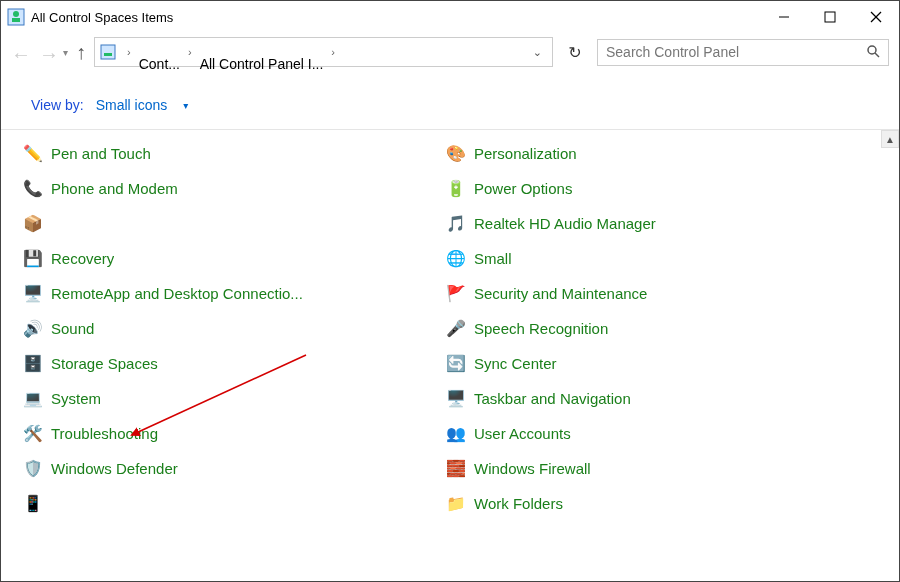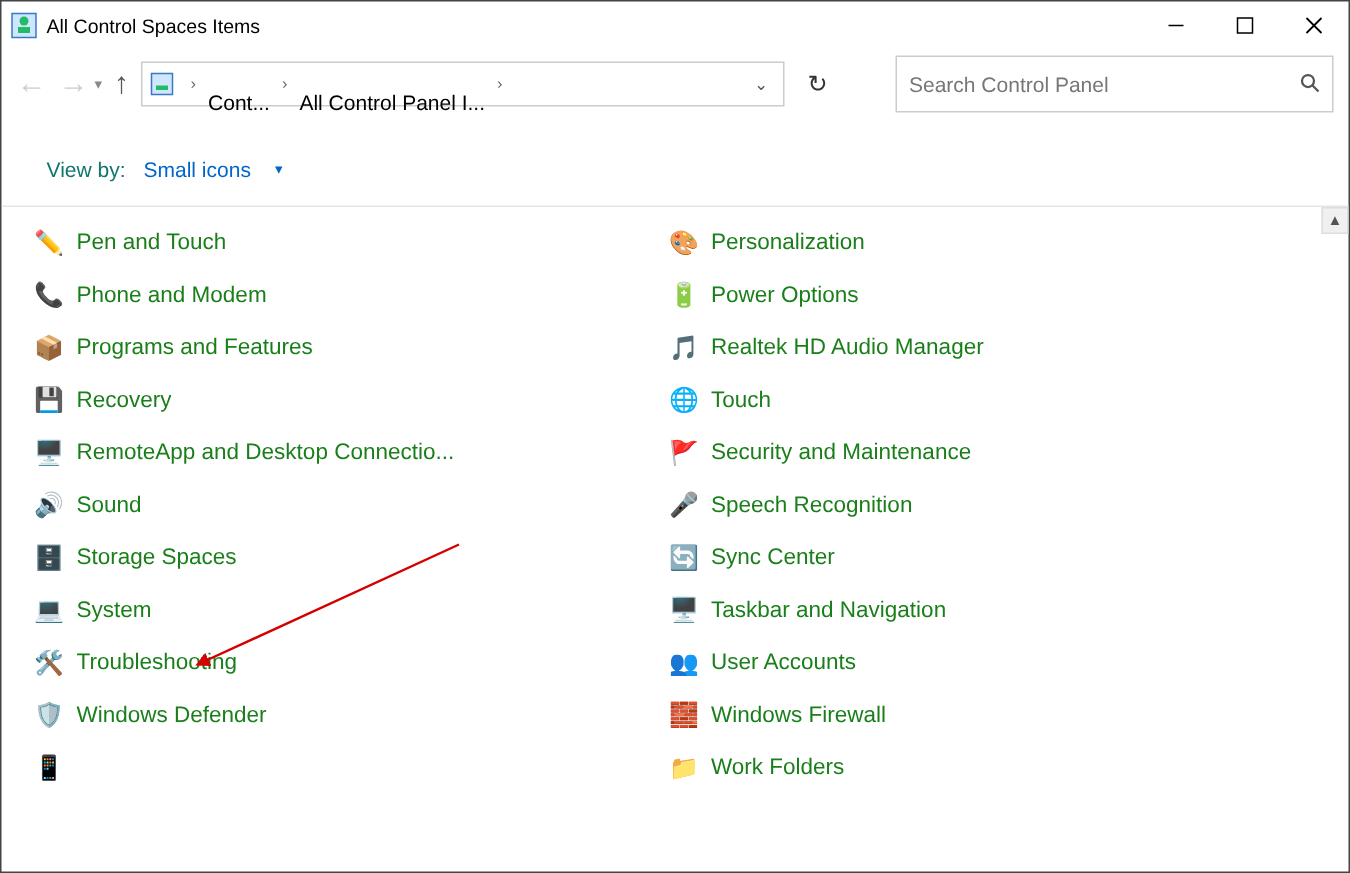--- a/index.html
+++ b/index.html
@@ -49,39 +49,38 @@
     padding:0 4px;
     gap:4px;
   }
   .breadcrumb .sep { font-size:11px; color:#666; padding:0 4px; }
   .breadcrumb .crumb { font-size:14px;margin-top:24px; }
   .breadcrumb .cp-icon { width:18px; height:18px; display:inline-flex; align-items:center; justify-content:center; margin-right:2px;}
   .bc-drop { margin-left:auto; font-size:11px; color:#555; padding-right:6px;}
   .refresh-btn { width:28px; height:28px; display:flex; align-items:center; justify-content:center; color:#333; font-size:16px;}
   .searchbox {
     width:292px;
-    height:38px;
+    height:27px;
     border:1px solid #ccc;
     display:flex;
     align-items:center;
     padding:0 8px;
     color:#777;
     justify-content:space-between;
-    margin-left:30px;
   }
   .searchbox .mag { color:#555; }
   .header-row {
     display:flex;
     align-items:center;
     justify-content:space-between;
     padding:22px 30px 16px 30px;
   }
   .heading { color:#003399; font-size:21px; }
   .viewby { display:flex; align-items:center; gap:12px; font-size:14px; }
-  .viewby .lbl { color:#0f766e; }
+  .viewby .lbl { color:#1d4ed8; }
   .viewby .val { color:#0066cc; display:flex; align-items:center; gap:16px;}
   .separator { height:1px; background:#e5e5e5; margin:0 0 0 0; }
   .content-wrap { position:relative; }
   .content {
     display:grid;
     grid-template-columns: 1fr 1fr;
     column-gap:10px;
     row-gap:0;
     padding:6px 40px 0 22px;
   }
@@ -217,33 +216,32 @@
       <div class="cp-item">
         <span class="ico">📞</span>
         <span class="lbl">Phone and Modem</span>
       </div>
       <div class="cp-item">
         <span class="ico">🔋</span>
         <span class="lbl">Power Options</span>
       </div>
       <div class="cp-item">
         <span class="ico">📦</span>
-        <span class="lbl">Programs and Features</span>
       </div>
       <div class="cp-item">
         <span class="ico">🎵</span>
         <span class="lbl">Realtek HD Audio Manager</span>
       </div>
       <div class="cp-item">
         <span class="ico">💾</span>
         <span class="lbl">Recovery</span>
       </div>
       <div class="cp-item">
         <span class="ico">🌐</span>
-        <span class="lbl">Touch</span>
+        <span class="lbl">Small</span>
       </div>
       <div class="cp-item">
         <span class="ico">🖥️</span>
         <span class="lbl">RemoteApp and Desktop Connectio...</span>
       </div>
       <div class="cp-item">
         <span class="ico">🚩</span>
         <span class="lbl">Security and Maintenance</span>
       </div>
       <div class="cp-item">

